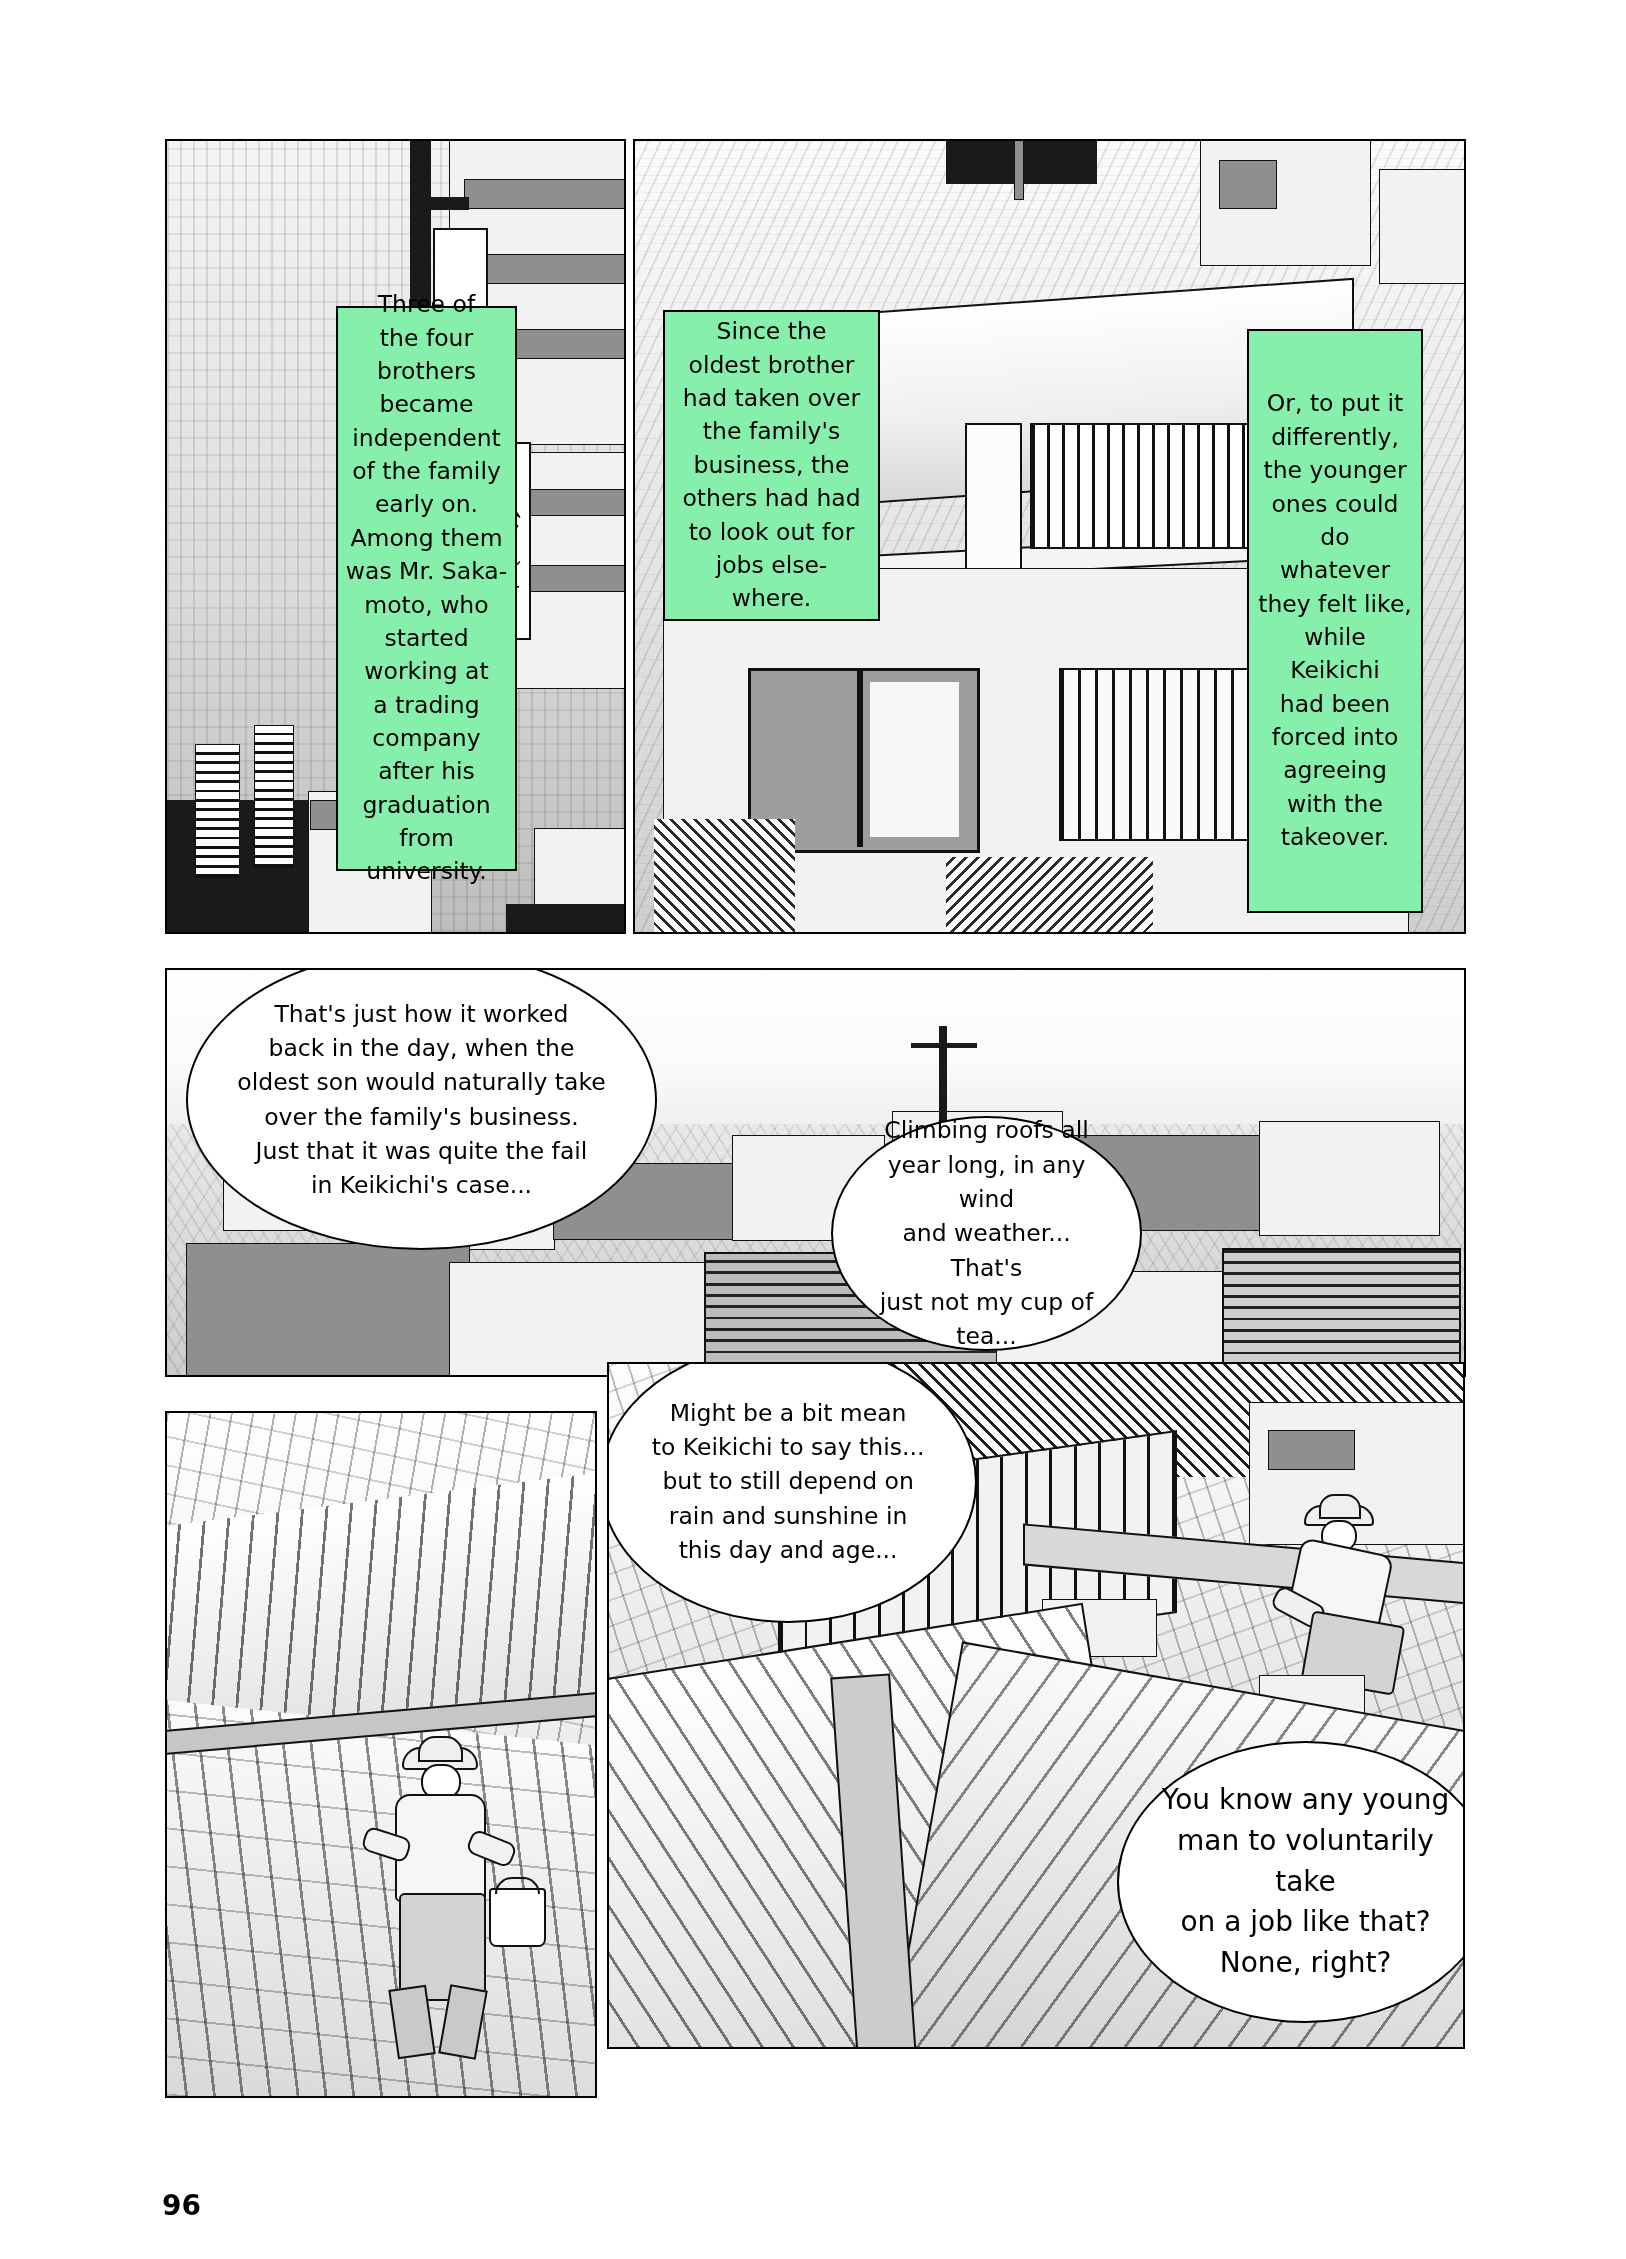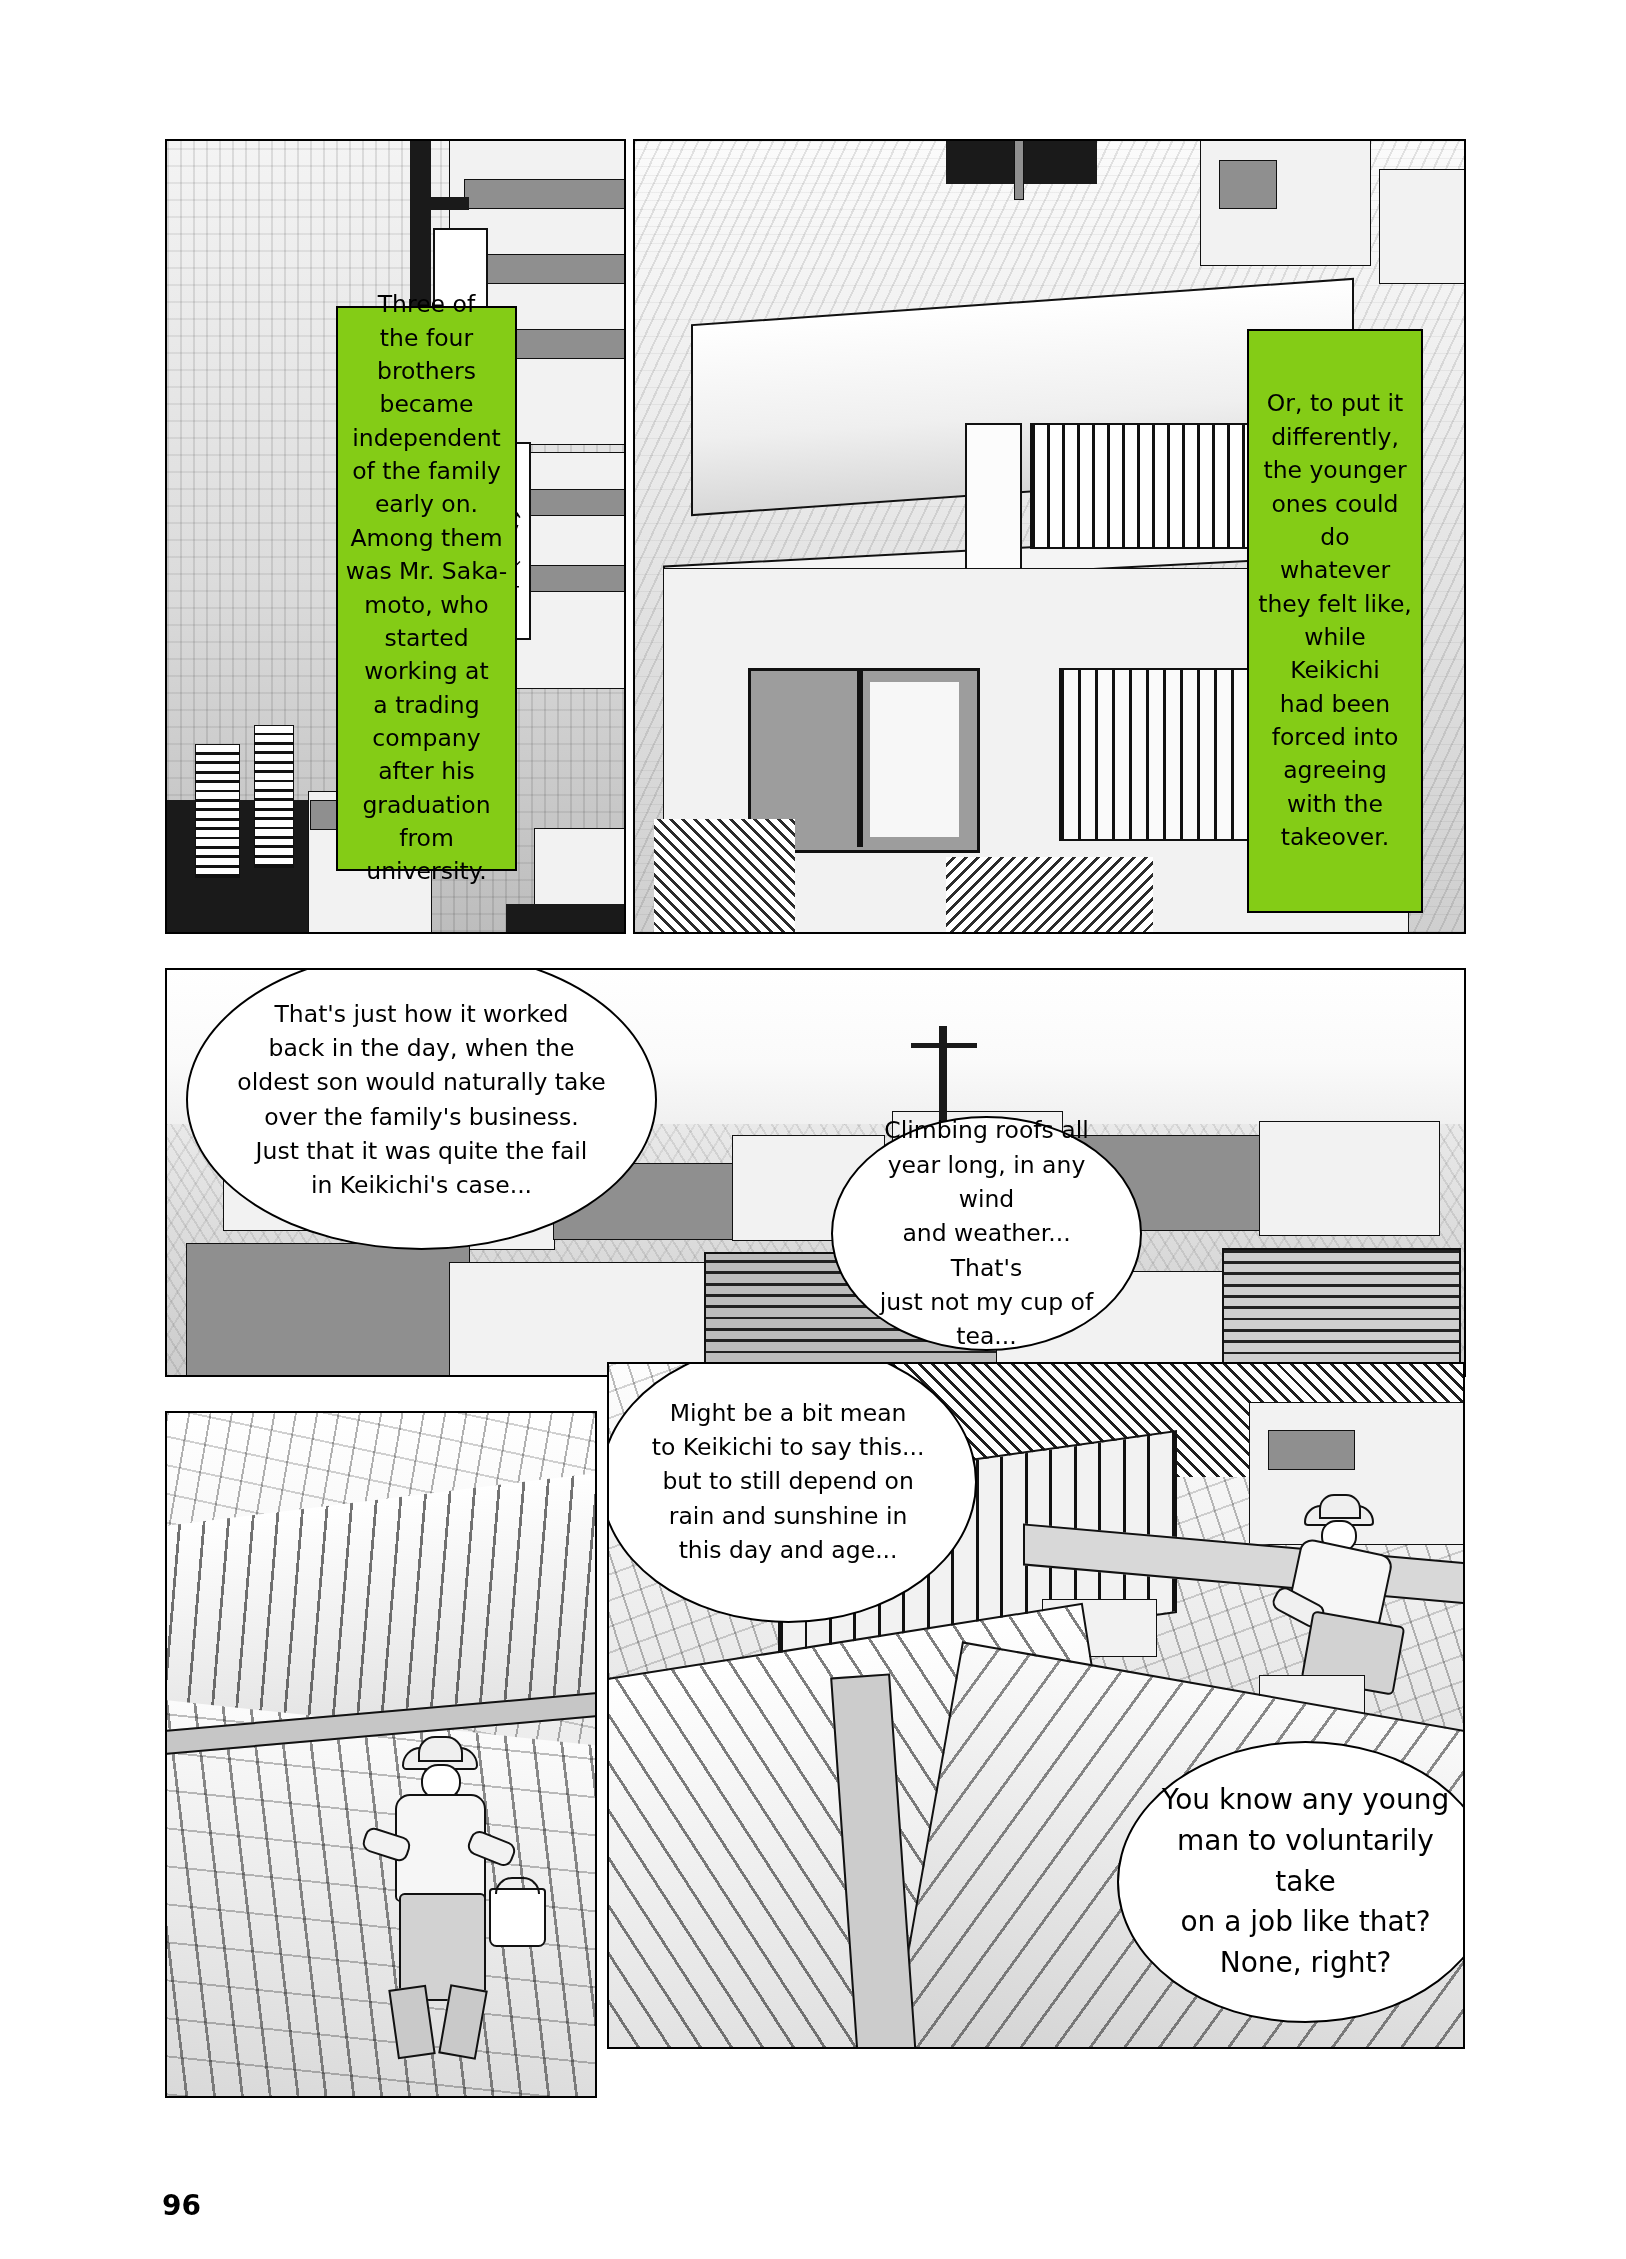--- a/index.html
+++ b/index.html
@@ -103,21 +103,21 @@
     color: #000;
     letter-spacing: 2.8px;
   }
   .figure {
     position: absolute;
   }
 
   
   .box-balloon {
     position: absolute;
-    background: #84cc16;
+    background: #86efac;
     border: 2.8px solid #000;
     box-sizing: border-box;
     display: flex;
     align-items: center;
     justify-content: center;
     text-align: center;
     font-family: "DejaVu Sans", sans-serif;
     color: #000;
     padding: 9.4px 7.5px;
   }
@@ -244,20 +244,31 @@
 
     <div style="position:absolute; left:424px; top:527px; width:282px; height:169px;
                 border:2.8px solid #111;
                 background:repeating-linear-gradient(90deg,#111 0 2.8px,#fafafa 2.8px 17px);"></div>
 
     <div style="position:absolute; left:19px; top:678px; width:141px; height:118px;
                 background:repeating-linear-gradient(45deg,#2b2b2b 0 2.8px,#ffffff 2.8px 8.5px);"></div>
     <div style="position:absolute; left:311px; top:716px; width:207px; height:80px;
                 background:repeating-linear-gradient(-45deg,#2b2b2b 0 2.8px,#ffffff 2.8px 8.5px);"></div>
 
+    <div class="box-balloon" style="left:28px; top:169px; width:217px; height:311px;">
+      <span class="balloon-text t-narr2">Since the
+oldest brother
+had taken over
+the family's
+business, the
+others had had
+to look out for
+jobs else-
+where.</span>
+    </div>
 
     <div class="box-balloon" style="left:612px; top:188px; width:176px; height:584px;">
       <span class="balloon-text t-narr3">Or, to put it
 differently,
 the younger
 ones could do
 whatever
 they felt like,
 while Keikichi
 had been

